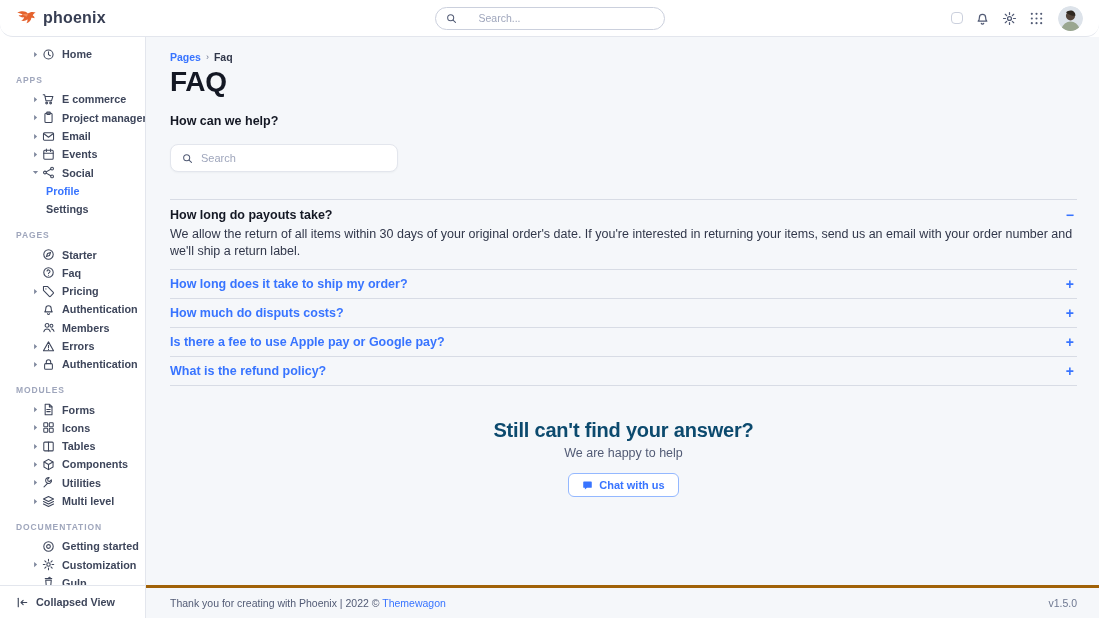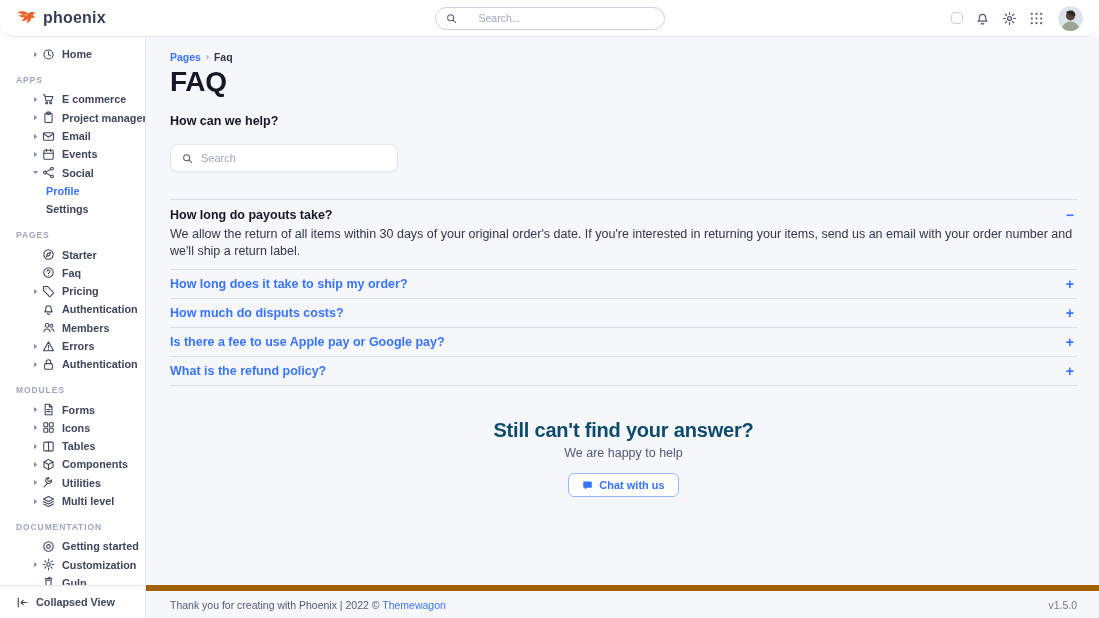--- a/index.html
+++ b/index.html
@@ -68,21 +68,21 @@
   .faq-answer { margin-top:4px; font-size:12.5px; color:#31374a; line-height:17px; }
 
   
   .cta { margin-top:33px; text-align:center; }
   .cta-title { font-size:20px; font-weight:700; color:#0c4a6e; letter-spacing:-.2px; }
   .cta-sub { margin-top:4px; font-size:12.5px; color:#525b75; }
   .cta-btn { margin-top:13px; display:inline-flex; align-items:center; gap:6px; padding:5px 13px; border:1px solid #94b8ff; border-radius:6px; background:#fff; color:#3874ff; font-size:11px; font-weight:700; font-family:inherit; cursor:pointer; }
   .cta-btn svg { width:11px; height:11px; }
 
   
-  .footer { flex:0 0 33px; border-top:6px solid #a16207; display:flex; align-items:center; justify-content:space-between; padding:0 22px 0 24px; font-size:10.5px; color:#525b75; }
+  .footer { flex:0 0 33px; border-top:3px solid #a16207; display:flex; align-items:center; justify-content:space-between; padding:0 22px 0 24px; font-size:10.5px; color:#525b75; }
   .footer .version { color:#6e7891; }
 </style>
 </head>
 <body>
 
 <div class="app">
 
   <header class="navbar">
     <div class="brand">
       <span style="display:flex;">

